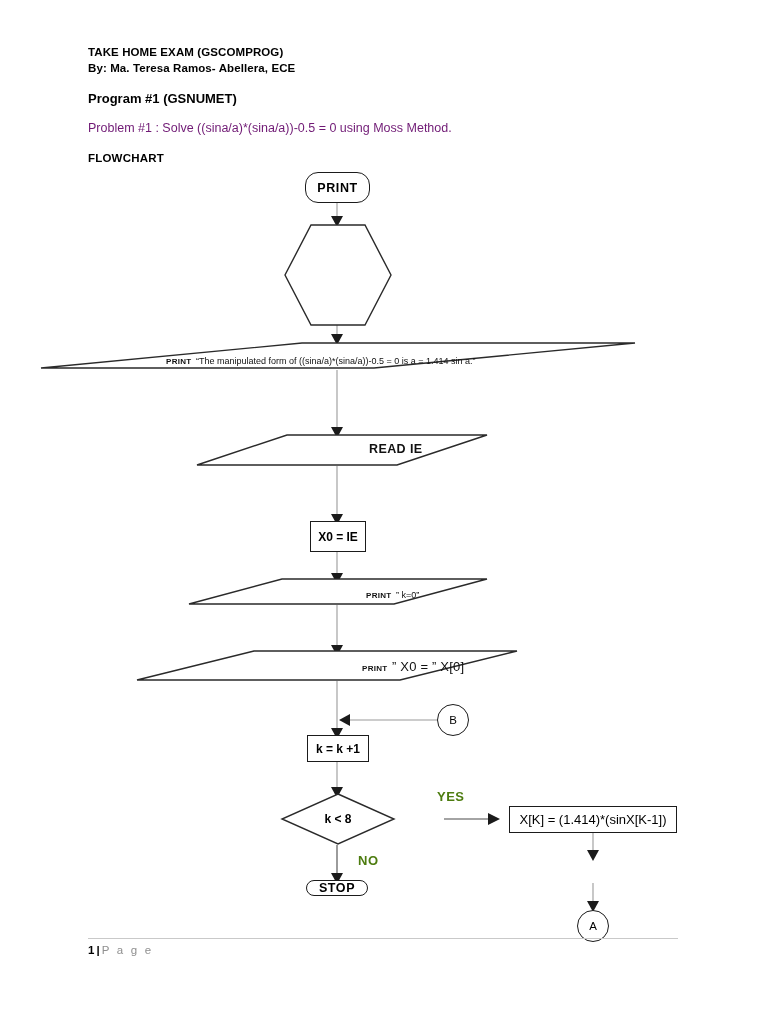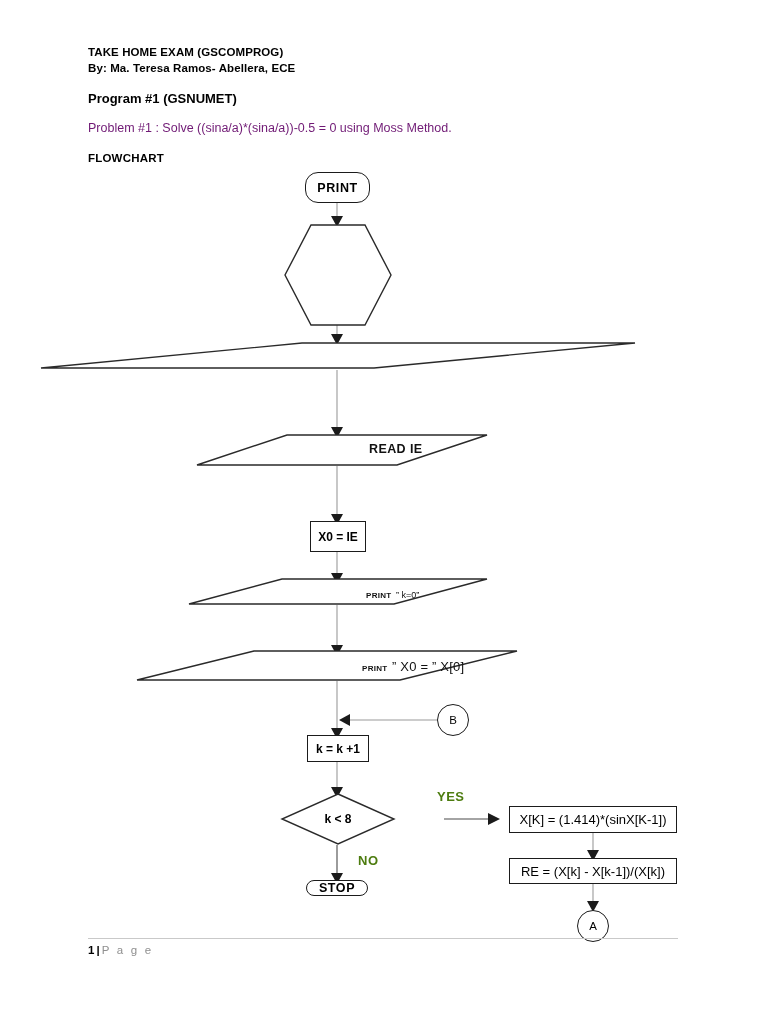--- a/index.html
+++ b/index.html
@@ -231,20 +231,24 @@
     <span>PRINT</span>
   </div>
 
   <svg class="svg-shape" style="left:284px; top:224px;" width="108" height="102">
     <polygon points="27,1 81,1 107,51 81,101 27,101 1,51"></polygon>
   </svg>
 
   <svg class="svg-shape" style="left:40px; top:342px;" width="596" height="28">
     <polygon points="262,1 595,1 334,26 1,26"></polygon>
   </svg>
+  <div class="io-label" style="left:166px; top:350px;">
+    <span class="kw">PRINT</span>
+    <span class="body">“The manipulated form of ((sina/a)*(sina/a))-0.5 = 0 is a = 1.414 sin a.”</span>
+  </div>
 
   <svg class="svg-shape" style="left:196px; top:434px;" width="292" height="32">
     <polygon points="91,1 291,1 201,31 1,31"></polygon>
   </svg>
   <div class="io-label read" style="left:369px; top:442px;">READ IE</div>
 
   <div class="shape process" style="left:310px; top:521px; width:56px; height:31px;">
     <span>X0 = IE</span>
   </div>
 
@@ -276,23 +280,20 @@
     <polygon points="57,1 113,26 57,51 1,26"></polygon>
   </svg>
   <div class="diamond-text" style="left:281px; top:812px; width:114px;">k &lt; 8</div>
 
   <div class="branch-label" style="left:437px; top:789px;">YES</div>
   <div class="branch-label" style="left:358px; top:853px;">NO</div>
 
   <div class="shape process plain" style="left:509px; top:806px; width:168px; height:27px;">
     <span>X[K] = (1.414)*(sinX[K-1])</span>
   </div>
-  <div class="shape process plain" style="left:509px; top:858px; width:168px; height:26px;">
-    <span>RE  = (X[k] - X[k-1])/(X[k])</span>
-  </div>
 
   <div class="shape terminator" style="left:306px; top:880px; width:62px; height:16px;">
     <span>STOP</span>
   </div>
 
   <div class="shape connector" style="left:577px; top:910px; width:32px; height:32px;">
     <span>A</span>
   </div>
 
   <div id="footer-rule"></div>

